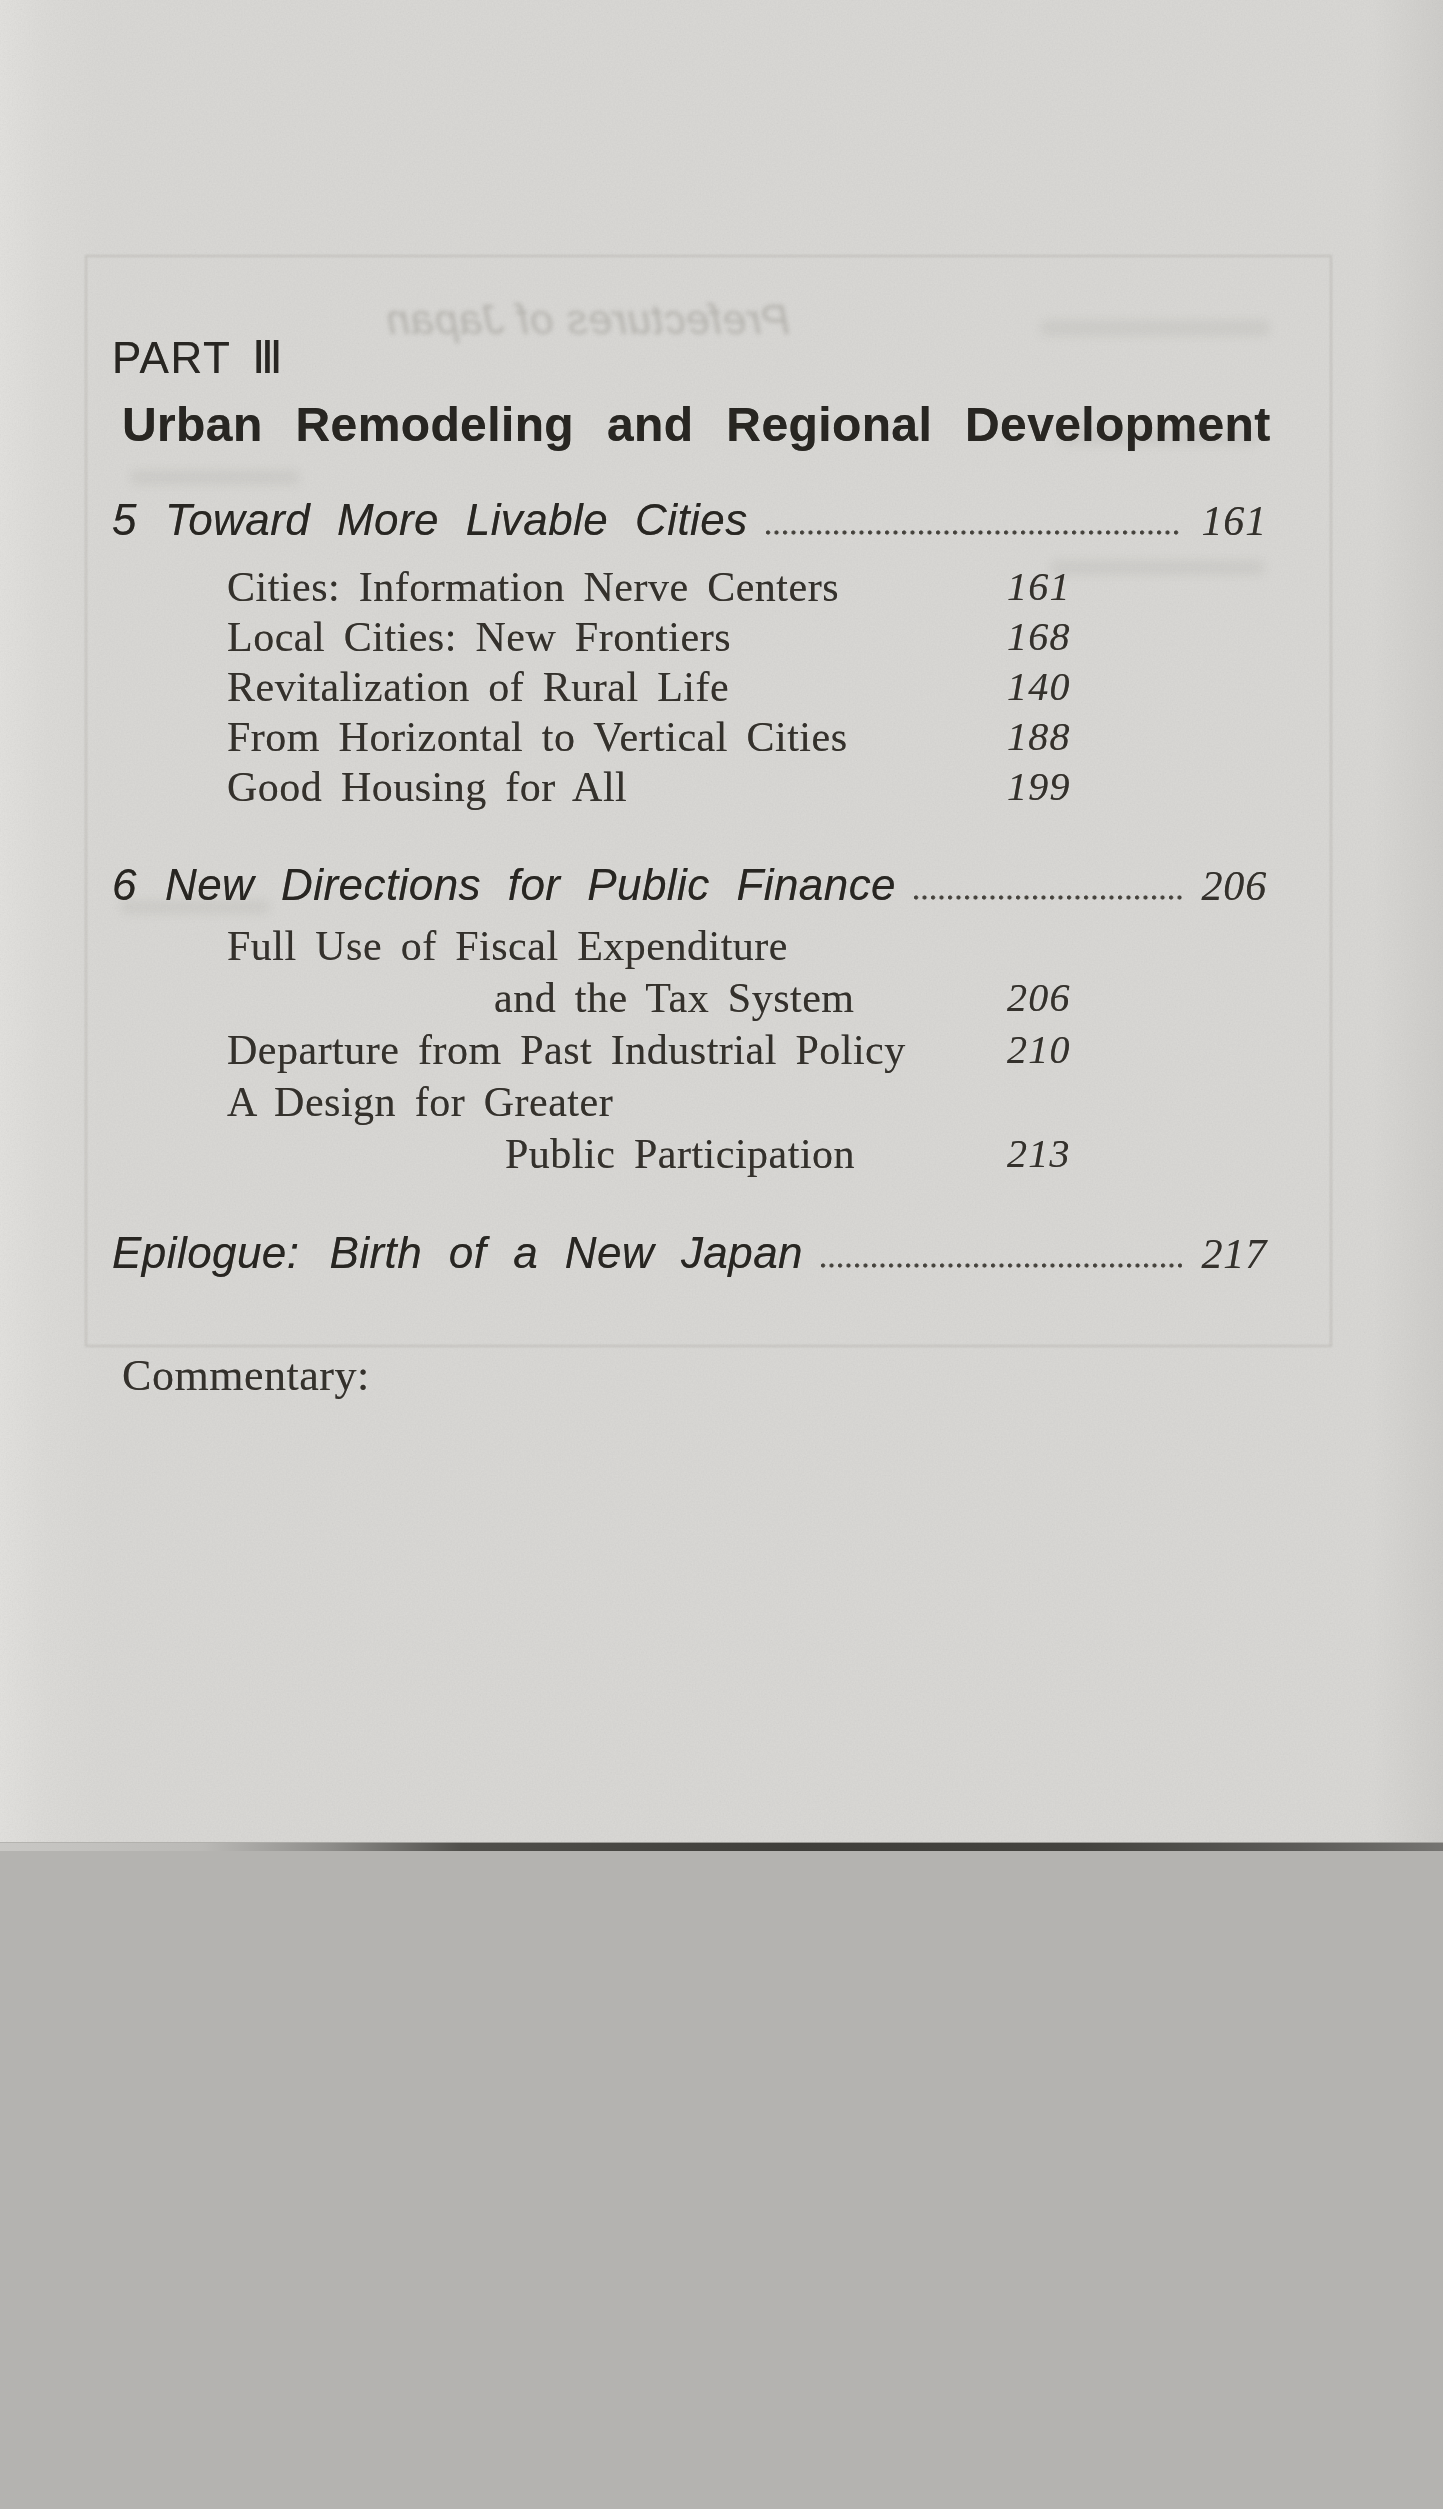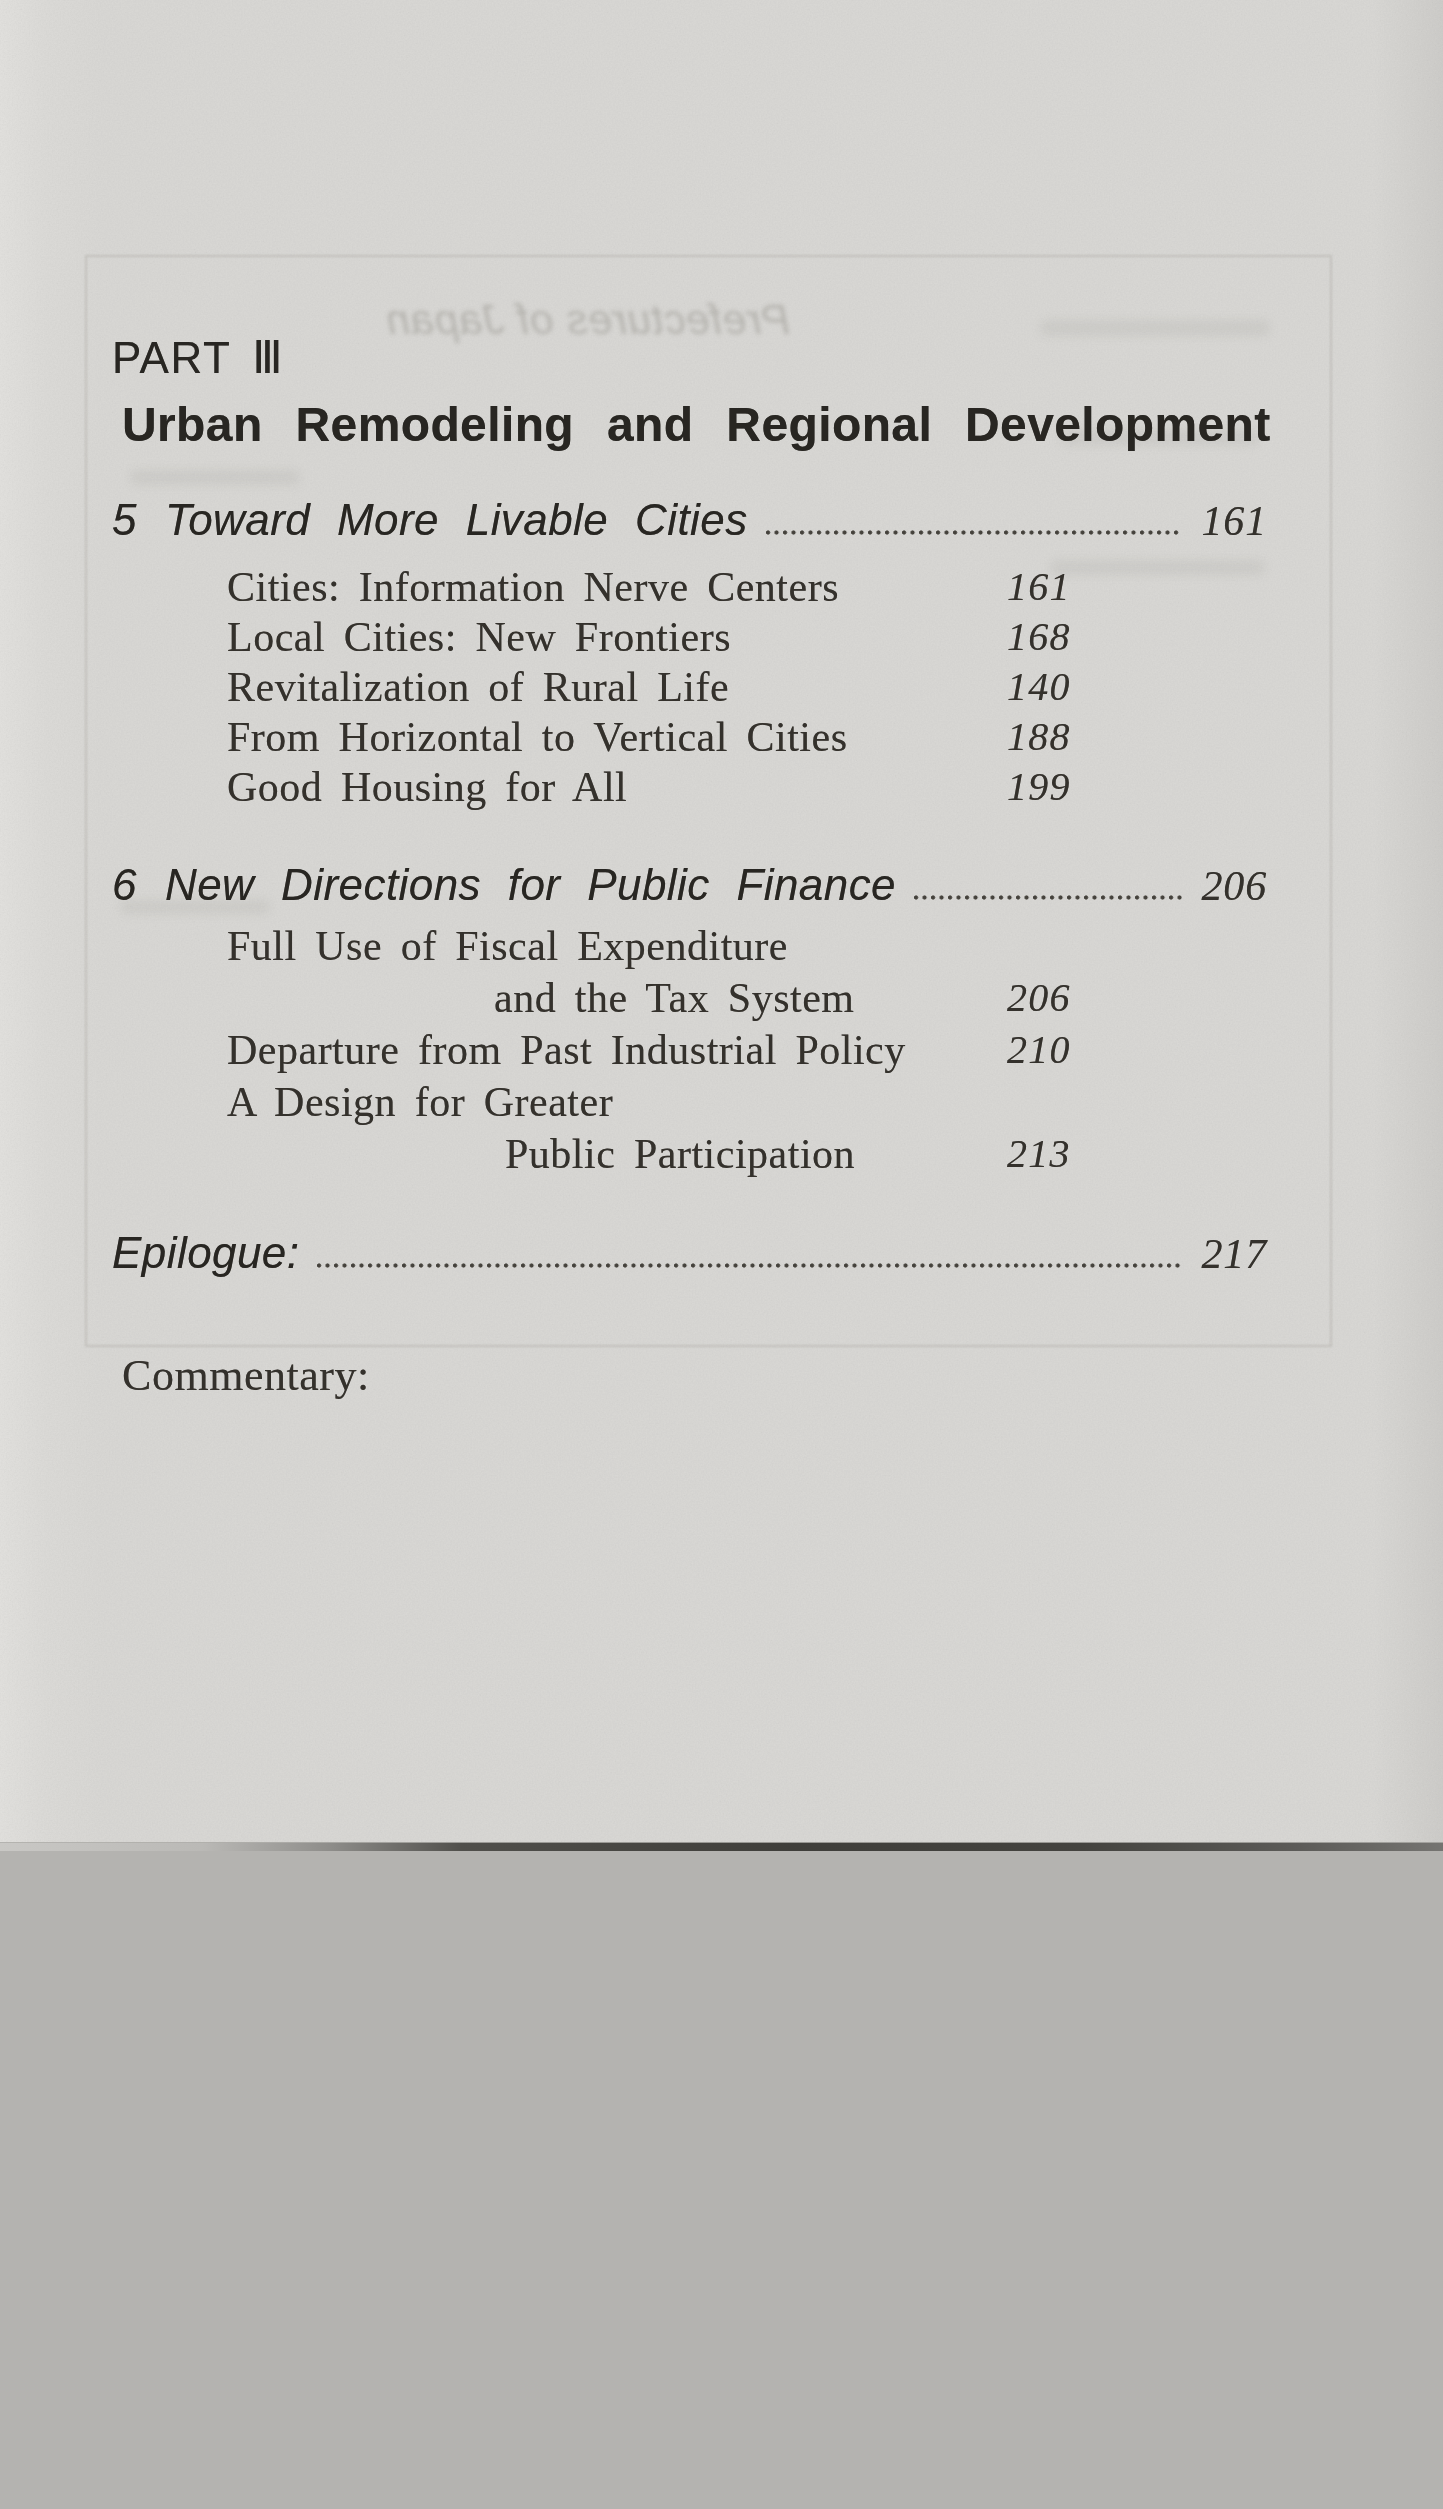--- a/index.html
+++ b/index.html
@@ -254,20 +254,21 @@
       <span class="pagenum"></span>
     </div>
     <div class="toc-item indent-b">
       <span class="item-text">Public Participation</span>
       <span class="pagenum">213</span>
     </div>
   </div>
 
   <div class="toc-heading" style="top: 1229px;">
     <span class="ch-number">Epilogue:</span>
+    <span class="ep-title">Birth of a New Japan</span>
     <span class="leader"></span>
     <span class="ch-page">217</span>
   </div>
 
   <div class="commentary-label">Commentary:</div>
 
   <div class="bottom-edge"></div>
 
 </div>
 

